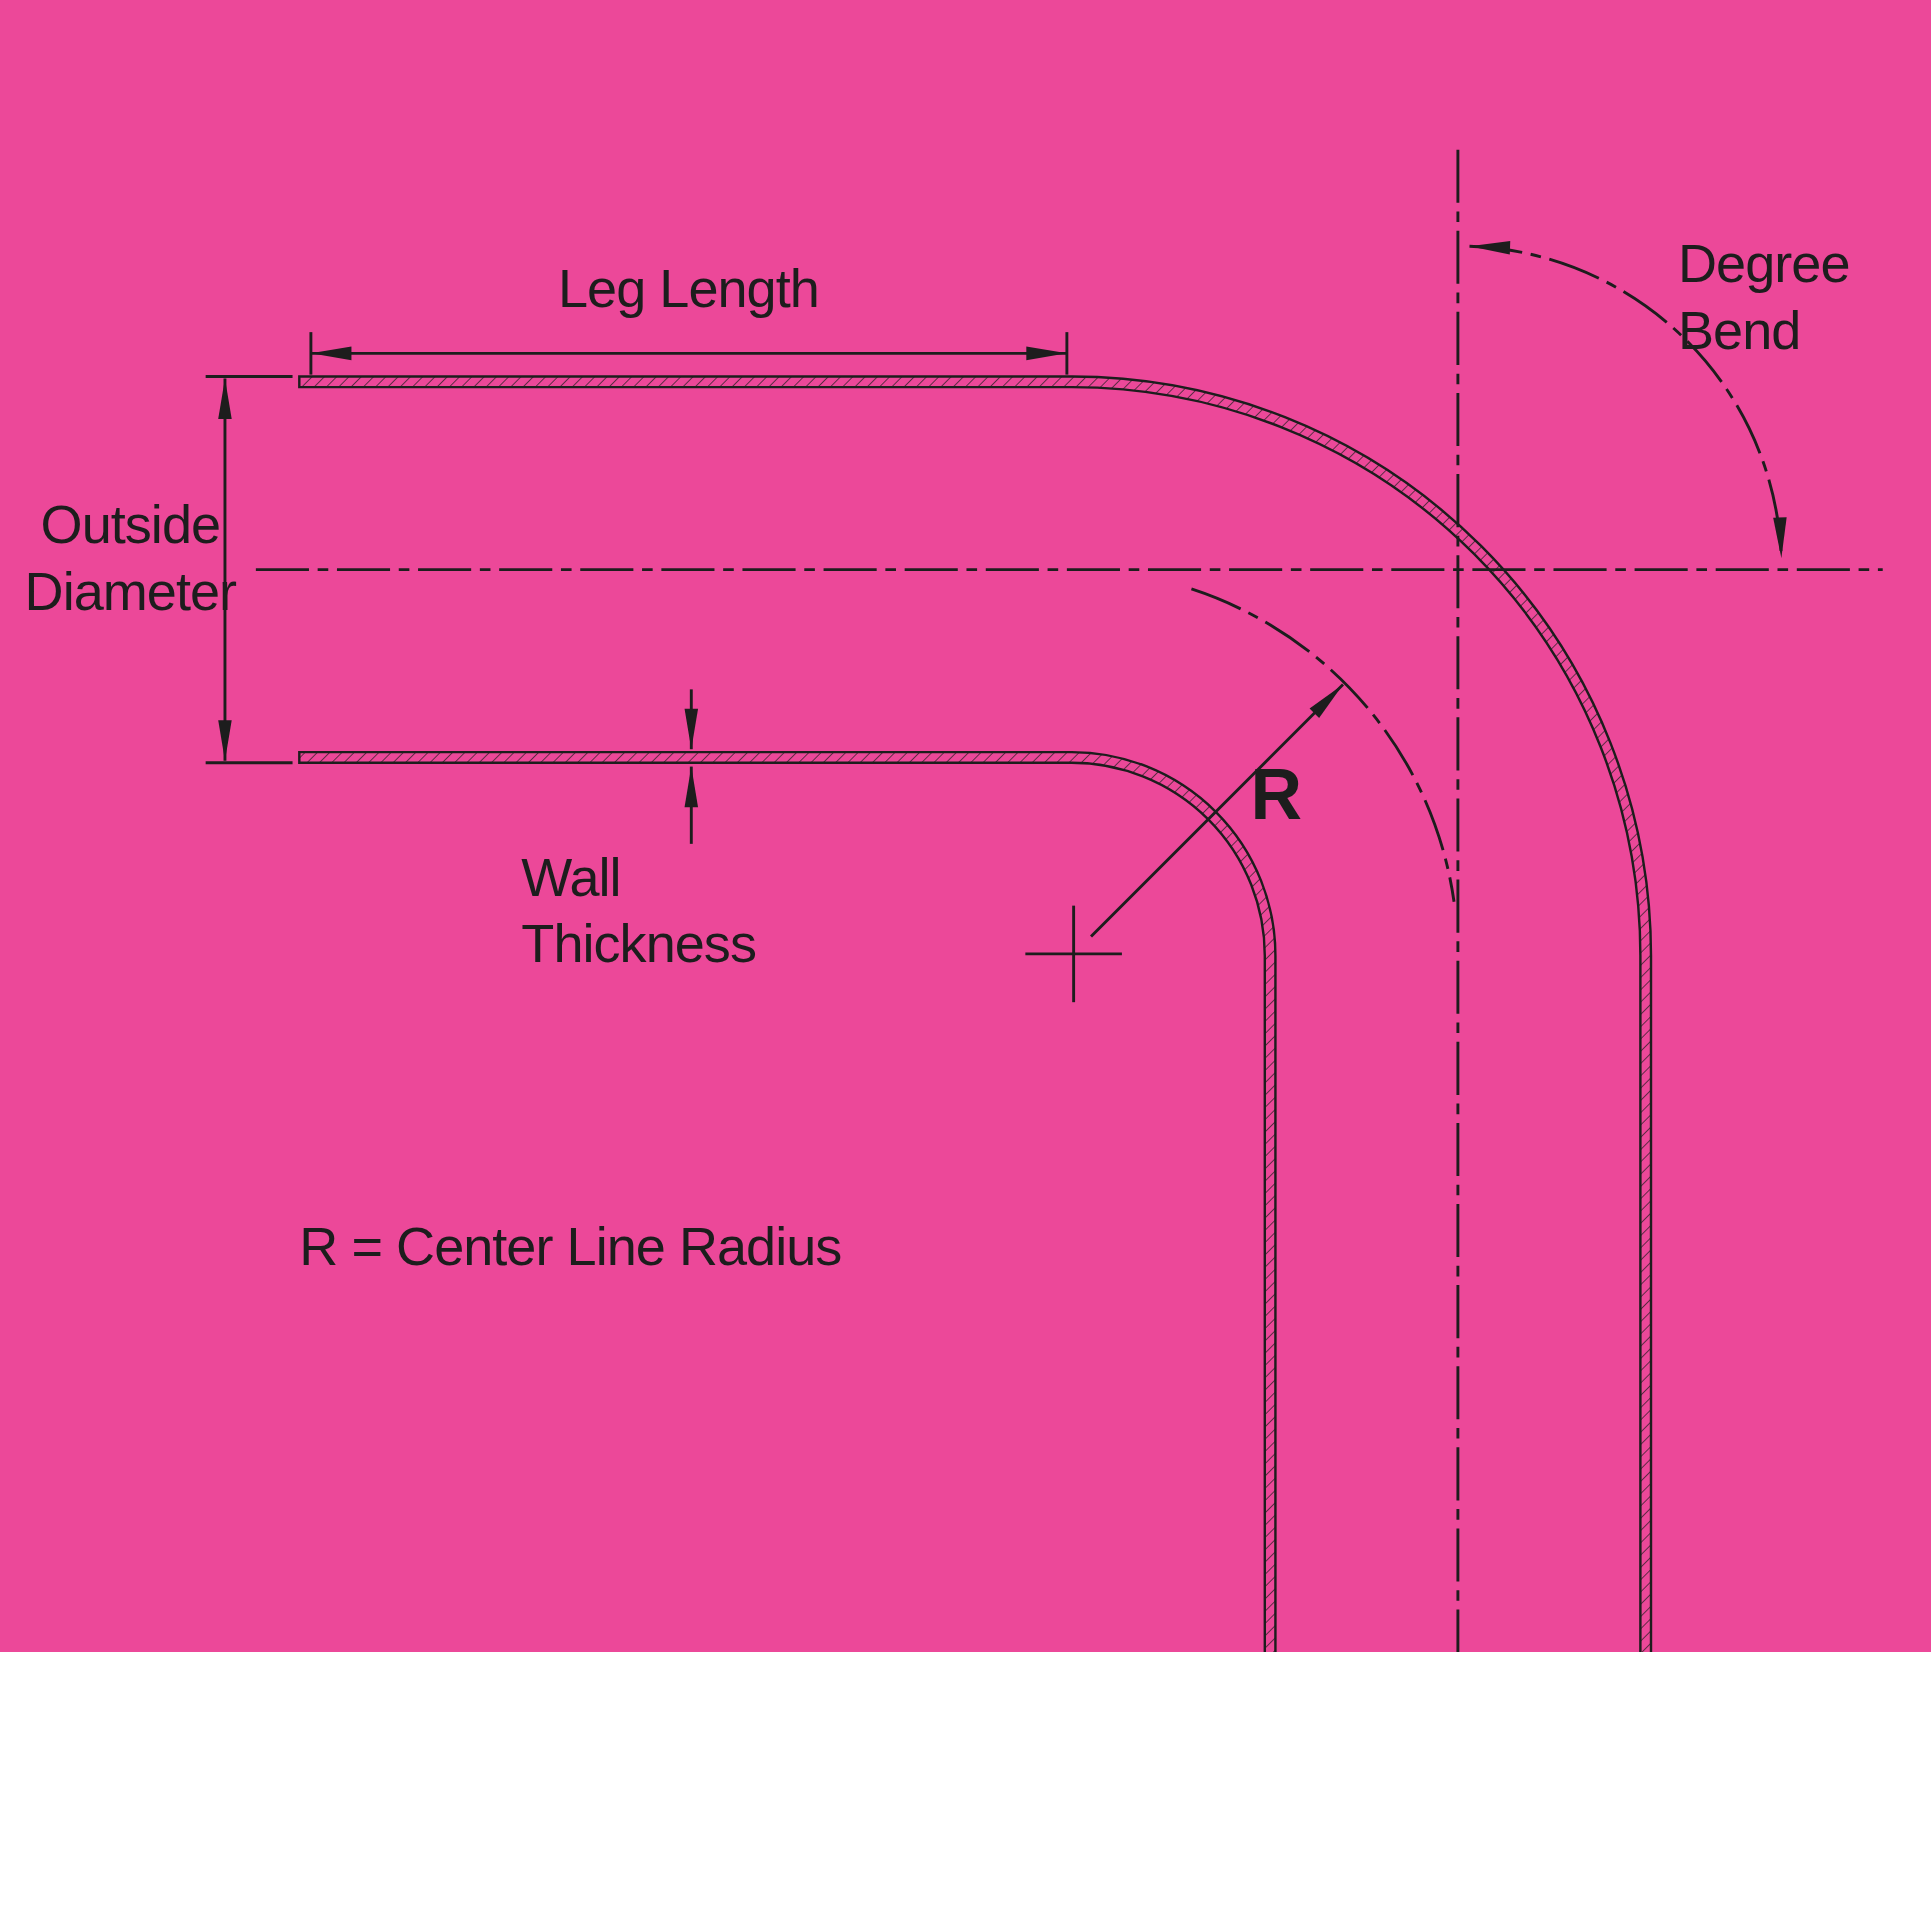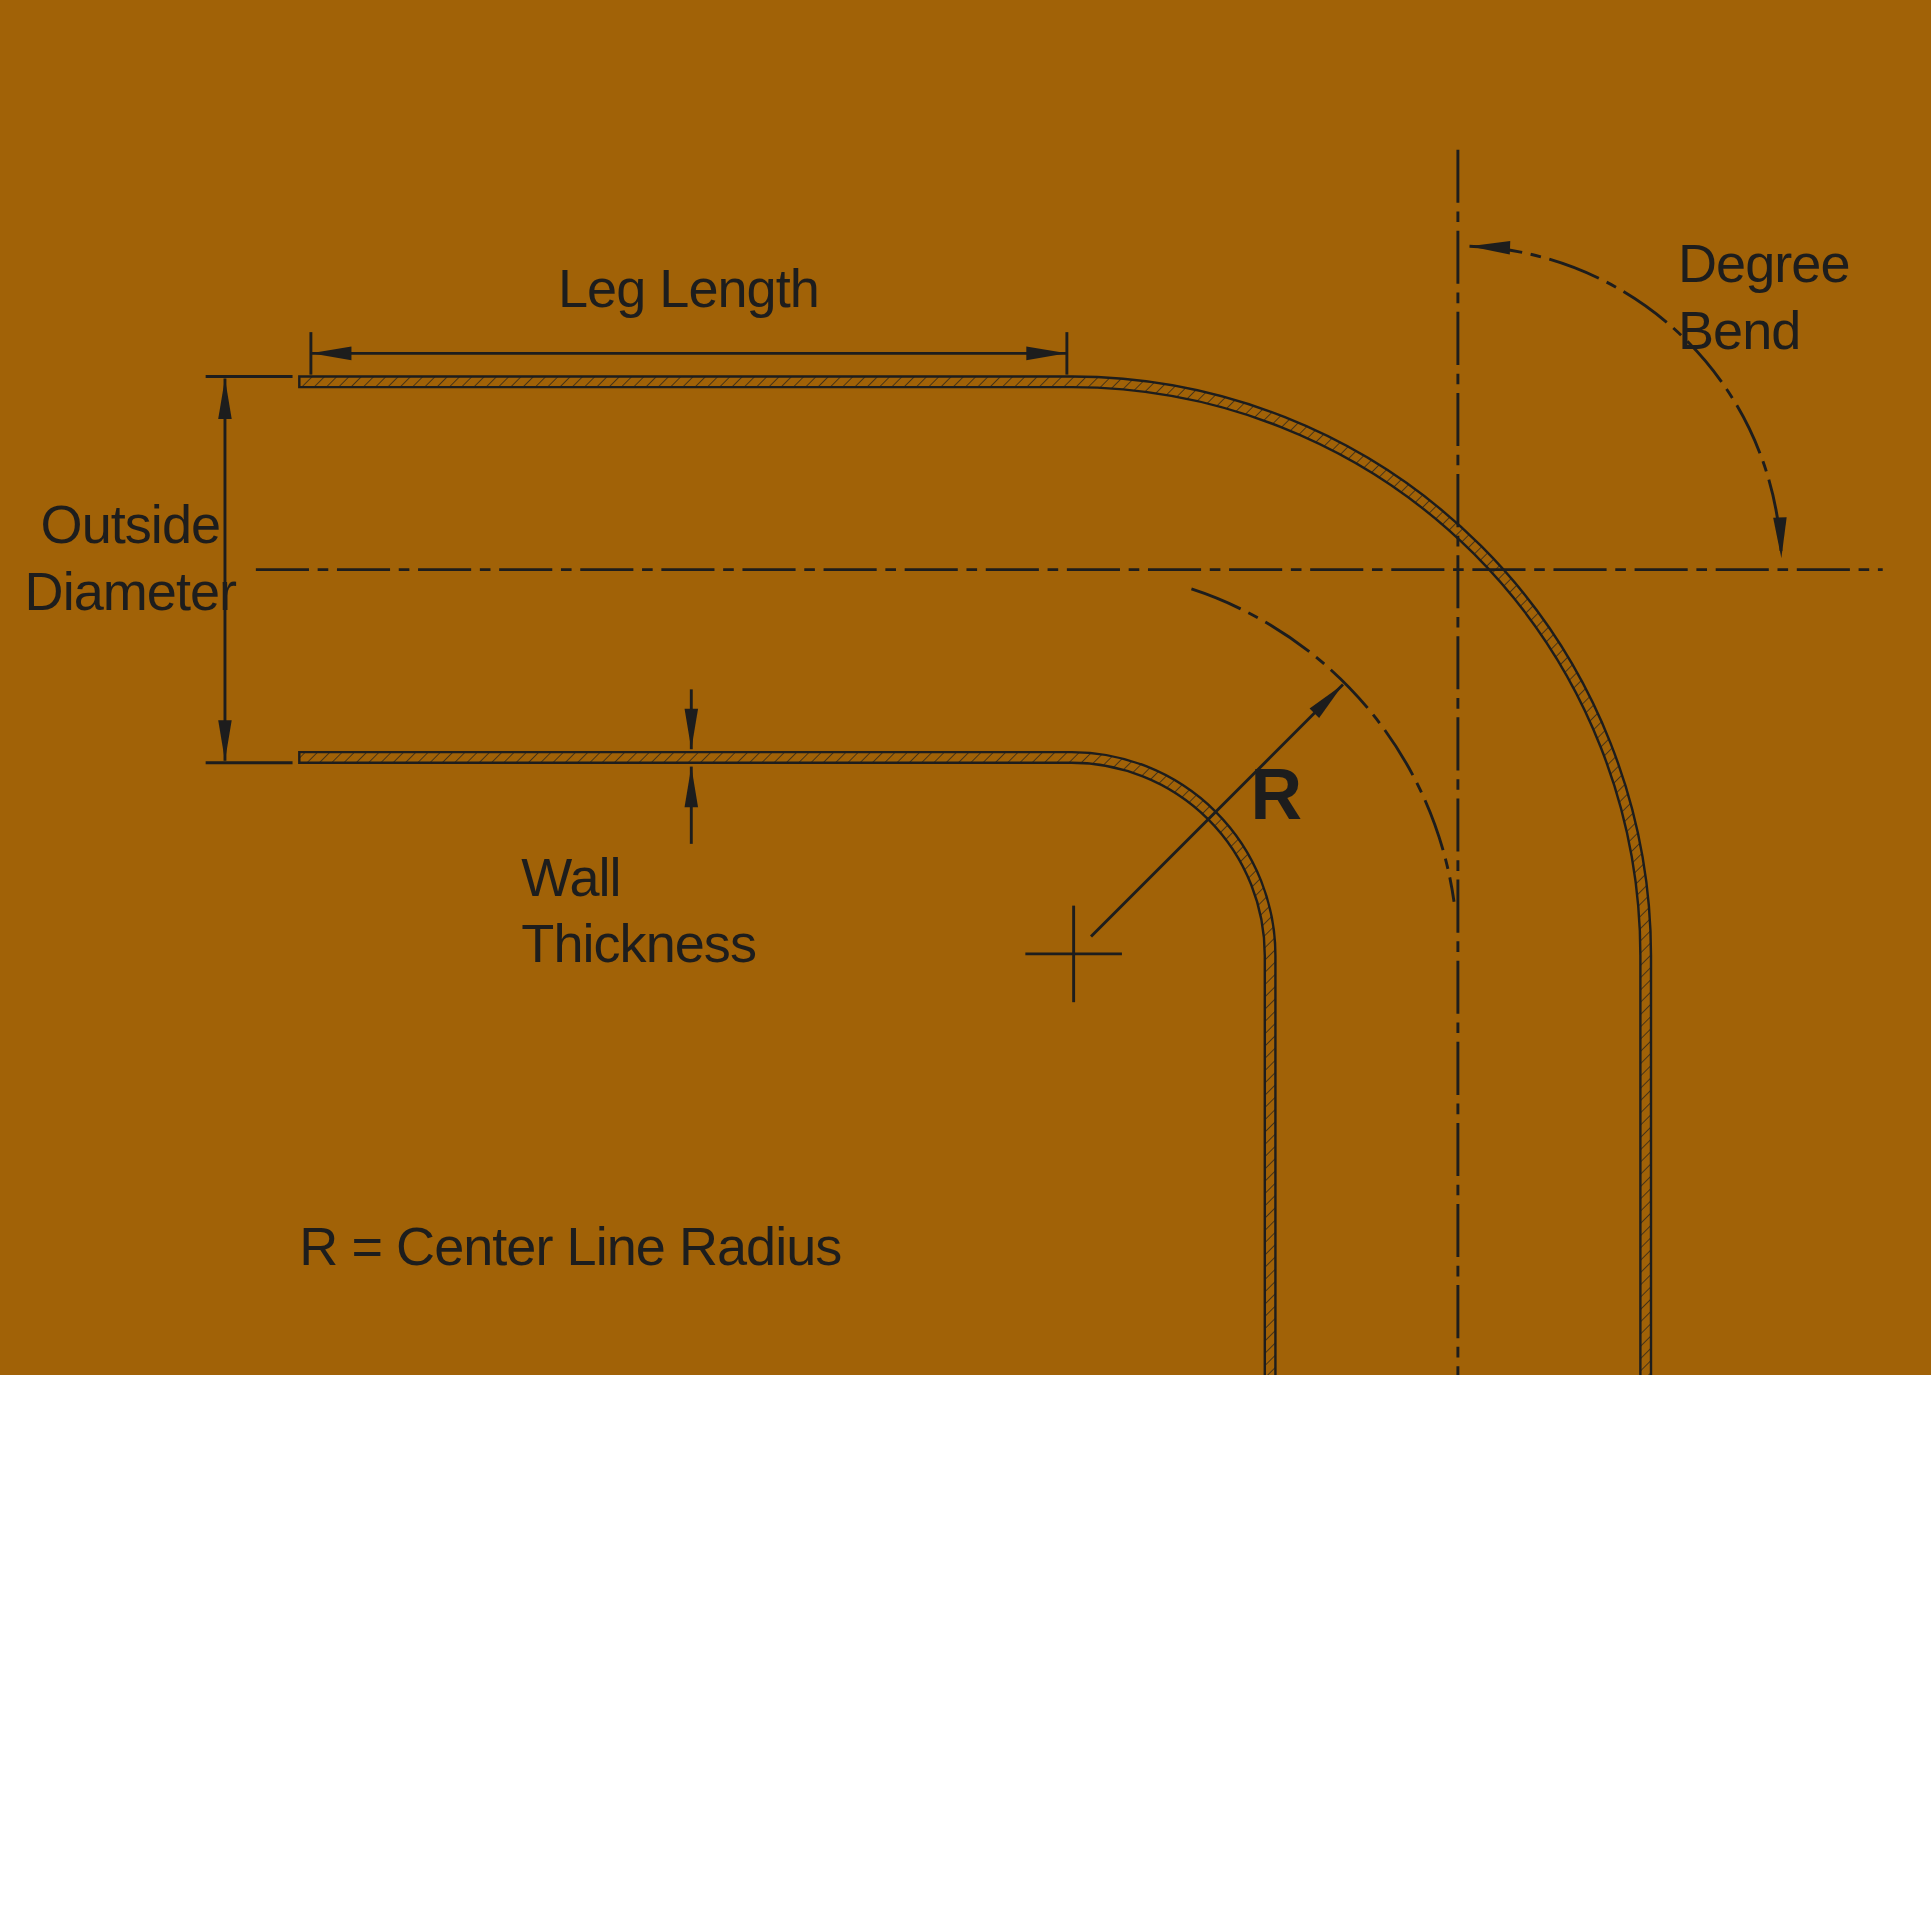--- a/index.html
+++ b/index.html
@@ -1,16 +1,16 @@
 <!DOCTYPE html>
 <html><head>
 <meta charset="utf-8">
 <style>
   html,body{margin:0;padding:0;background:#ffffff;}
-  .canvas{width:1931px;height:1375px;position:relative;background:#a16207;}
+  .canvas{width:1931px;height:1652px;position:relative;background:#ec4899;}
   svg{display:block;}
   .lbl{
     font-family:"Liberation Sans","DejaVu Sans",sans-serif;
     font-size:56px;
     fill:#1d1d1d;
     letter-spacing:-1px;
   }
   .lbl-bold{
     font-family:"Liberation Sans","DejaVu Sans",sans-serif;
     font-size:74px;

